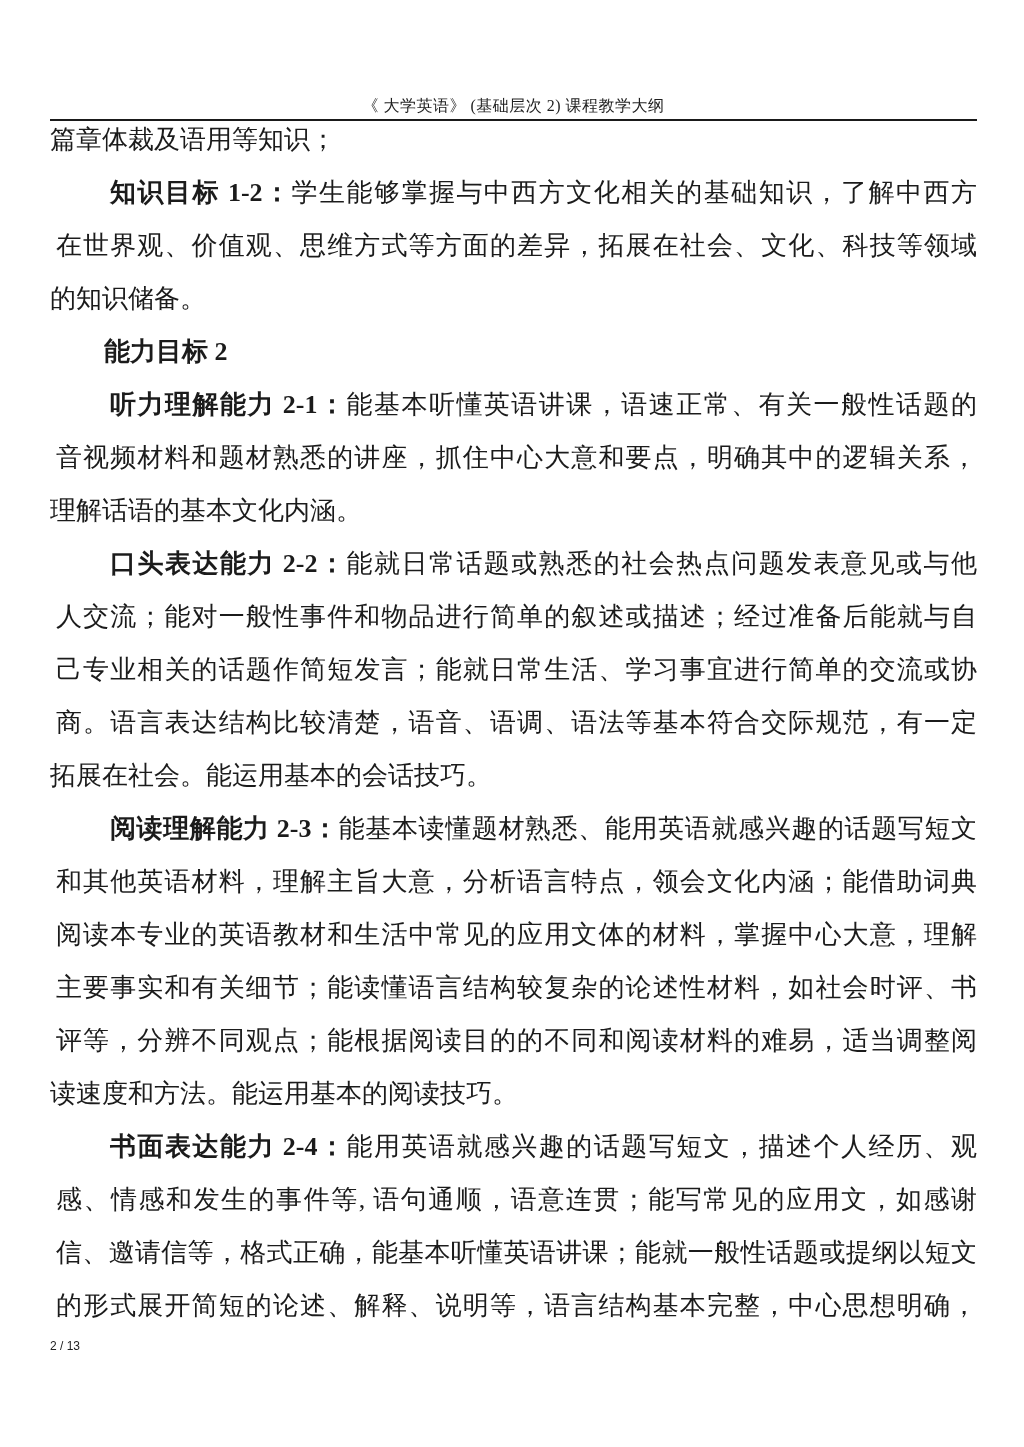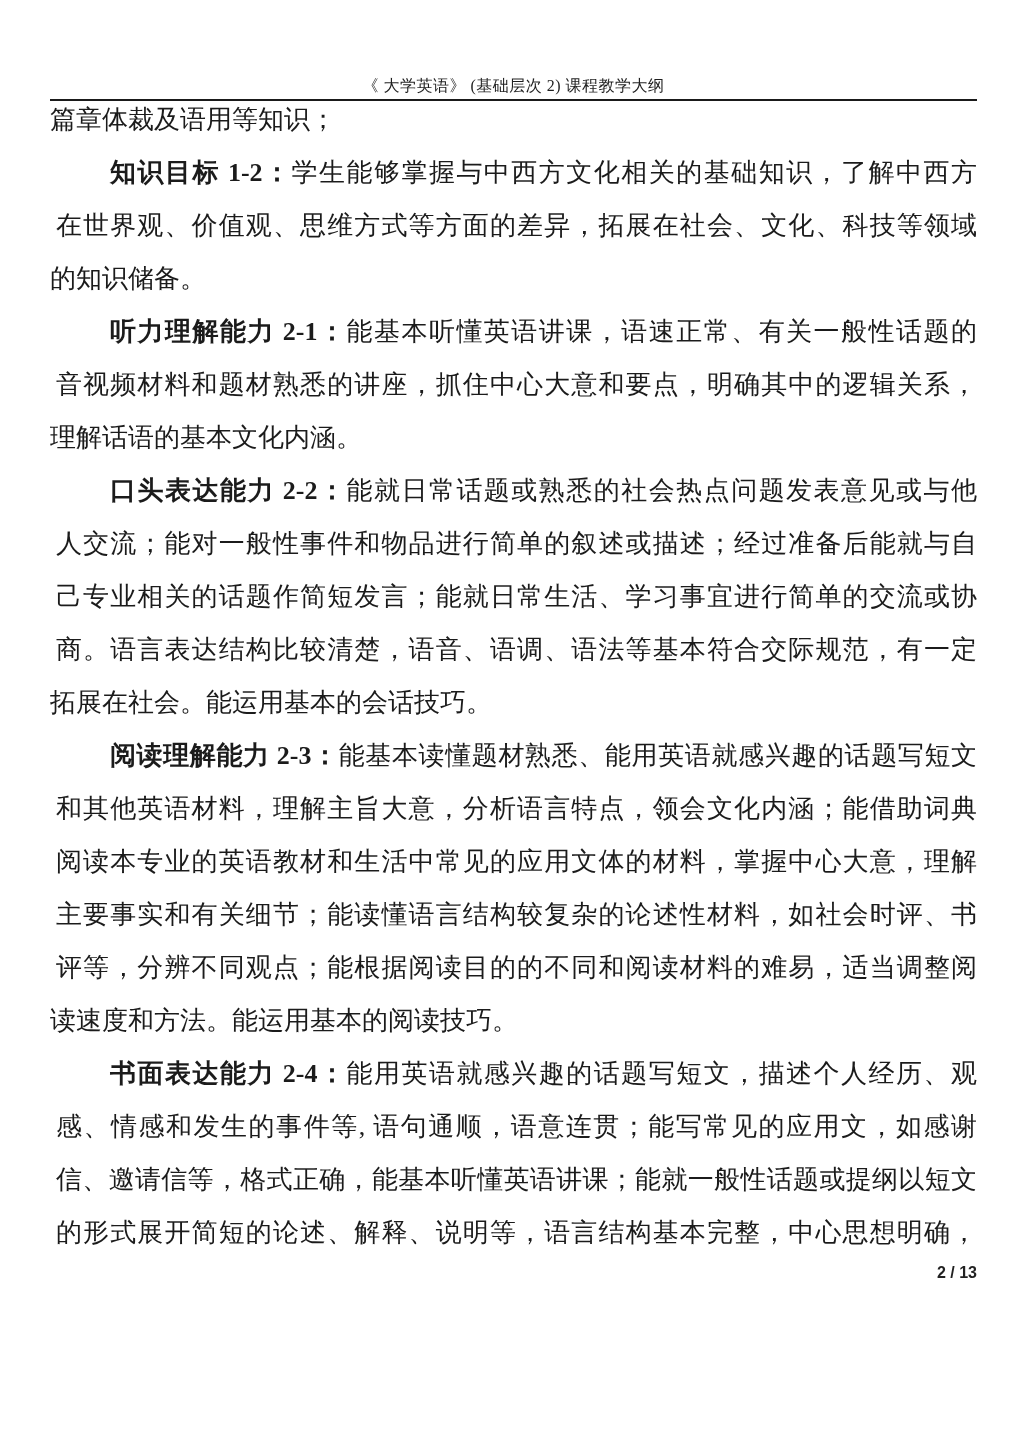--- a/index.html
+++ b/index.html
@@ -18,20 +18,21 @@
     font-family: "Liberation Serif", "DejaVu Serif", serif;
     color: #1b1b1b;
   }
   .header-title {
     padding-top: 77px;
     text-align: center;
     font-size: 16px;
     line-height: 17px;
     letter-spacing: 0.5px;
     color: #1e1e1e;
+    margin-top: 20px;
   }
   .header-rule {
     margin-top: 5px;
     border: none;
     border-bottom: 2px solid #1a1a1a;
     height: 0;
   }
   .doc-body {
     margin-top: -8px;
   }
@@ -48,42 +49,43 @@
   .line.fill {
     text-align: justify;
     text-align-last: justify;
     margin-left: 6px;
   }
   .line b {
     font-weight: bold;
   }
   .footer {
     margin-top: 4px;
-    text-align: right;
+    text-align: left;
     font-family: "Liberation Sans", "DejaVu Sans", sans-serif;
-    font-size: 16px;
-    font-weight: 700;
+    font-size: 12px;
+    font-weight: 400;
     line-height: 20px;
     color: #222222;
   }
 </style>
 </head>
 <body>
 
 <div class="page">
   <div>
     <div class="header-title">《 大学英语》 (基础层次 2) 课程教学大纲</div>
     <div class="header-rule"></div>
   </div>
 
   <div class="doc-body" id="doc-body">
       <div class="line"><span>篇章体裁及语用等知识；</span></div>
       <div class="line fill indent"><b>知识目标 1-2：</b><span>学生能够掌握与中西方文化相关的基础知识，了解中西方</span></div>
       <div class="line fill"><span>在世界观、价值观、思维方式等方面的差异，拓展在社会、文化、科技等领域</span></div>
       <div class="line"><span>的知识储备。</span></div>
+      <div class="line indent"><b>能力目标 2</b></div>
       <div class="line fill indent"><b>听力理解能力 2-1：</b><span>能基本听懂英语讲课，语速正常、有关一般性话题的</span></div>
       <div class="line fill"><span>音视频材料和题材熟悉的讲座，抓住中心大意和要点，明确其中的逻辑关系，</span></div>
       <div class="line"><span>理解话语的基本文化内涵。</span></div>
       <div class="line fill indent"><b>口头表达能力 2-2：</b><span>能就日常话题或熟悉的社会热点问题发表意见或与他</span></div>
       <div class="line fill"><span>人交流；能对一般性事件和物品进行简单的叙述或描述；经过准备后能就与自</span></div>
       <div class="line fill"><span>己专业相关的话题作简短发言；能就日常生活、学习事宜进行简单的交流或协</span></div>
       <div class="line fill"><span>商。语言表达结构比较清楚，语音、语调、语法等基本符合交际规范，有一定</span></div>
       <div class="line"><span>拓展在社会。能运用基本的会话技巧。</span></div>
       <div class="line fill indent"><b>阅读理解能力 2-3：</b><span>能基本读懂题材熟悉、能用英语就感兴趣的话题写短文</span></div>
       <div class="line fill"><span>和其他英语材料，理解主旨大意，分析语言特点，领会文化内涵；能借助词典</span></div>

